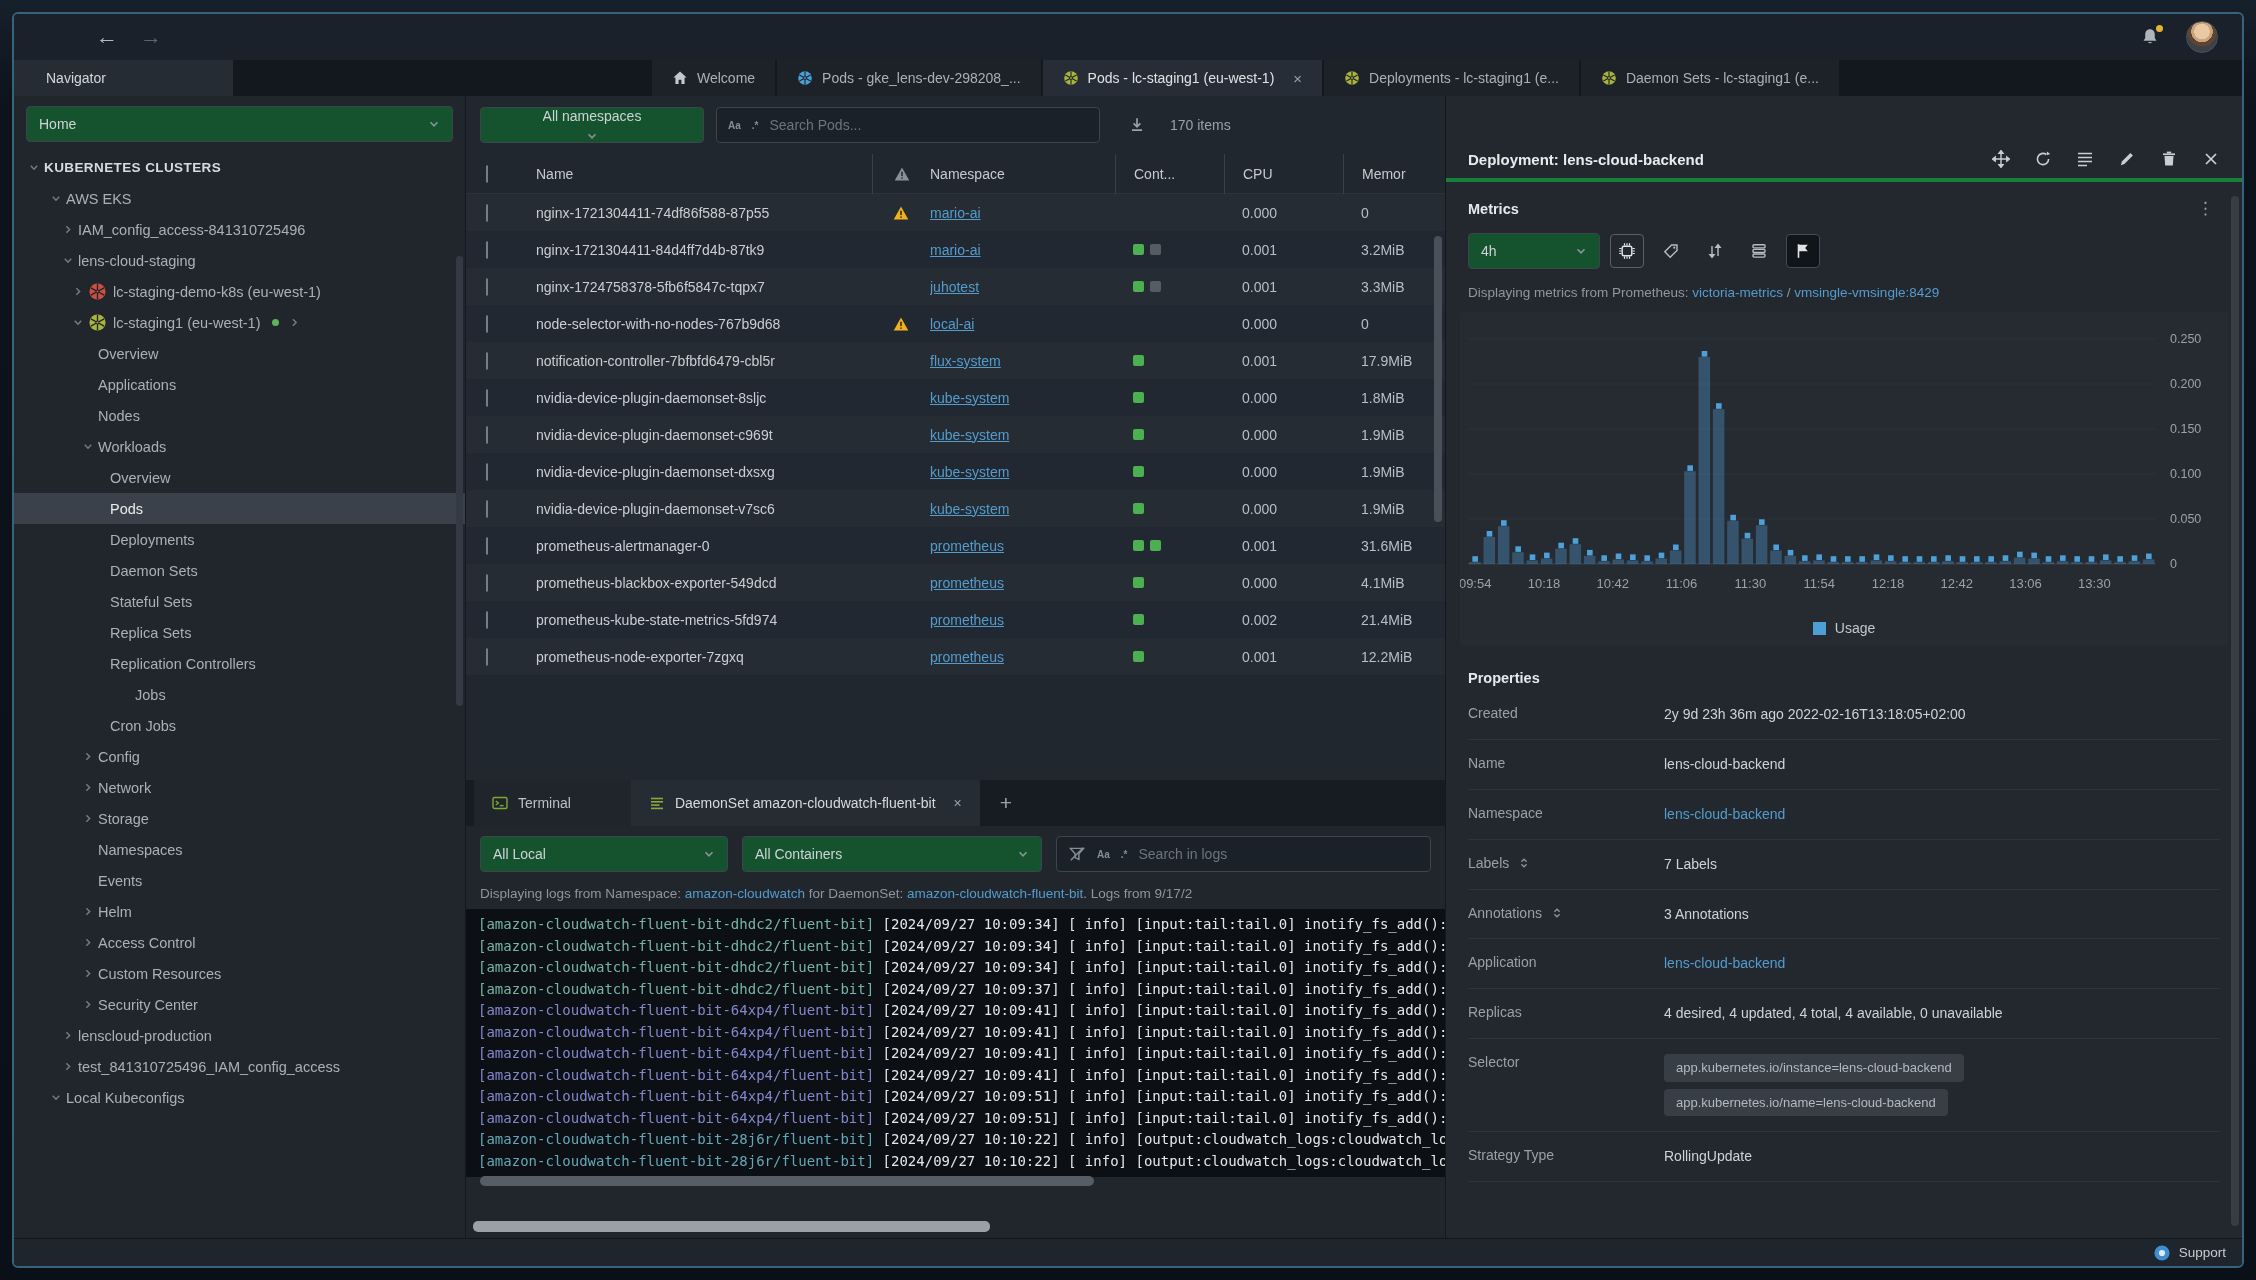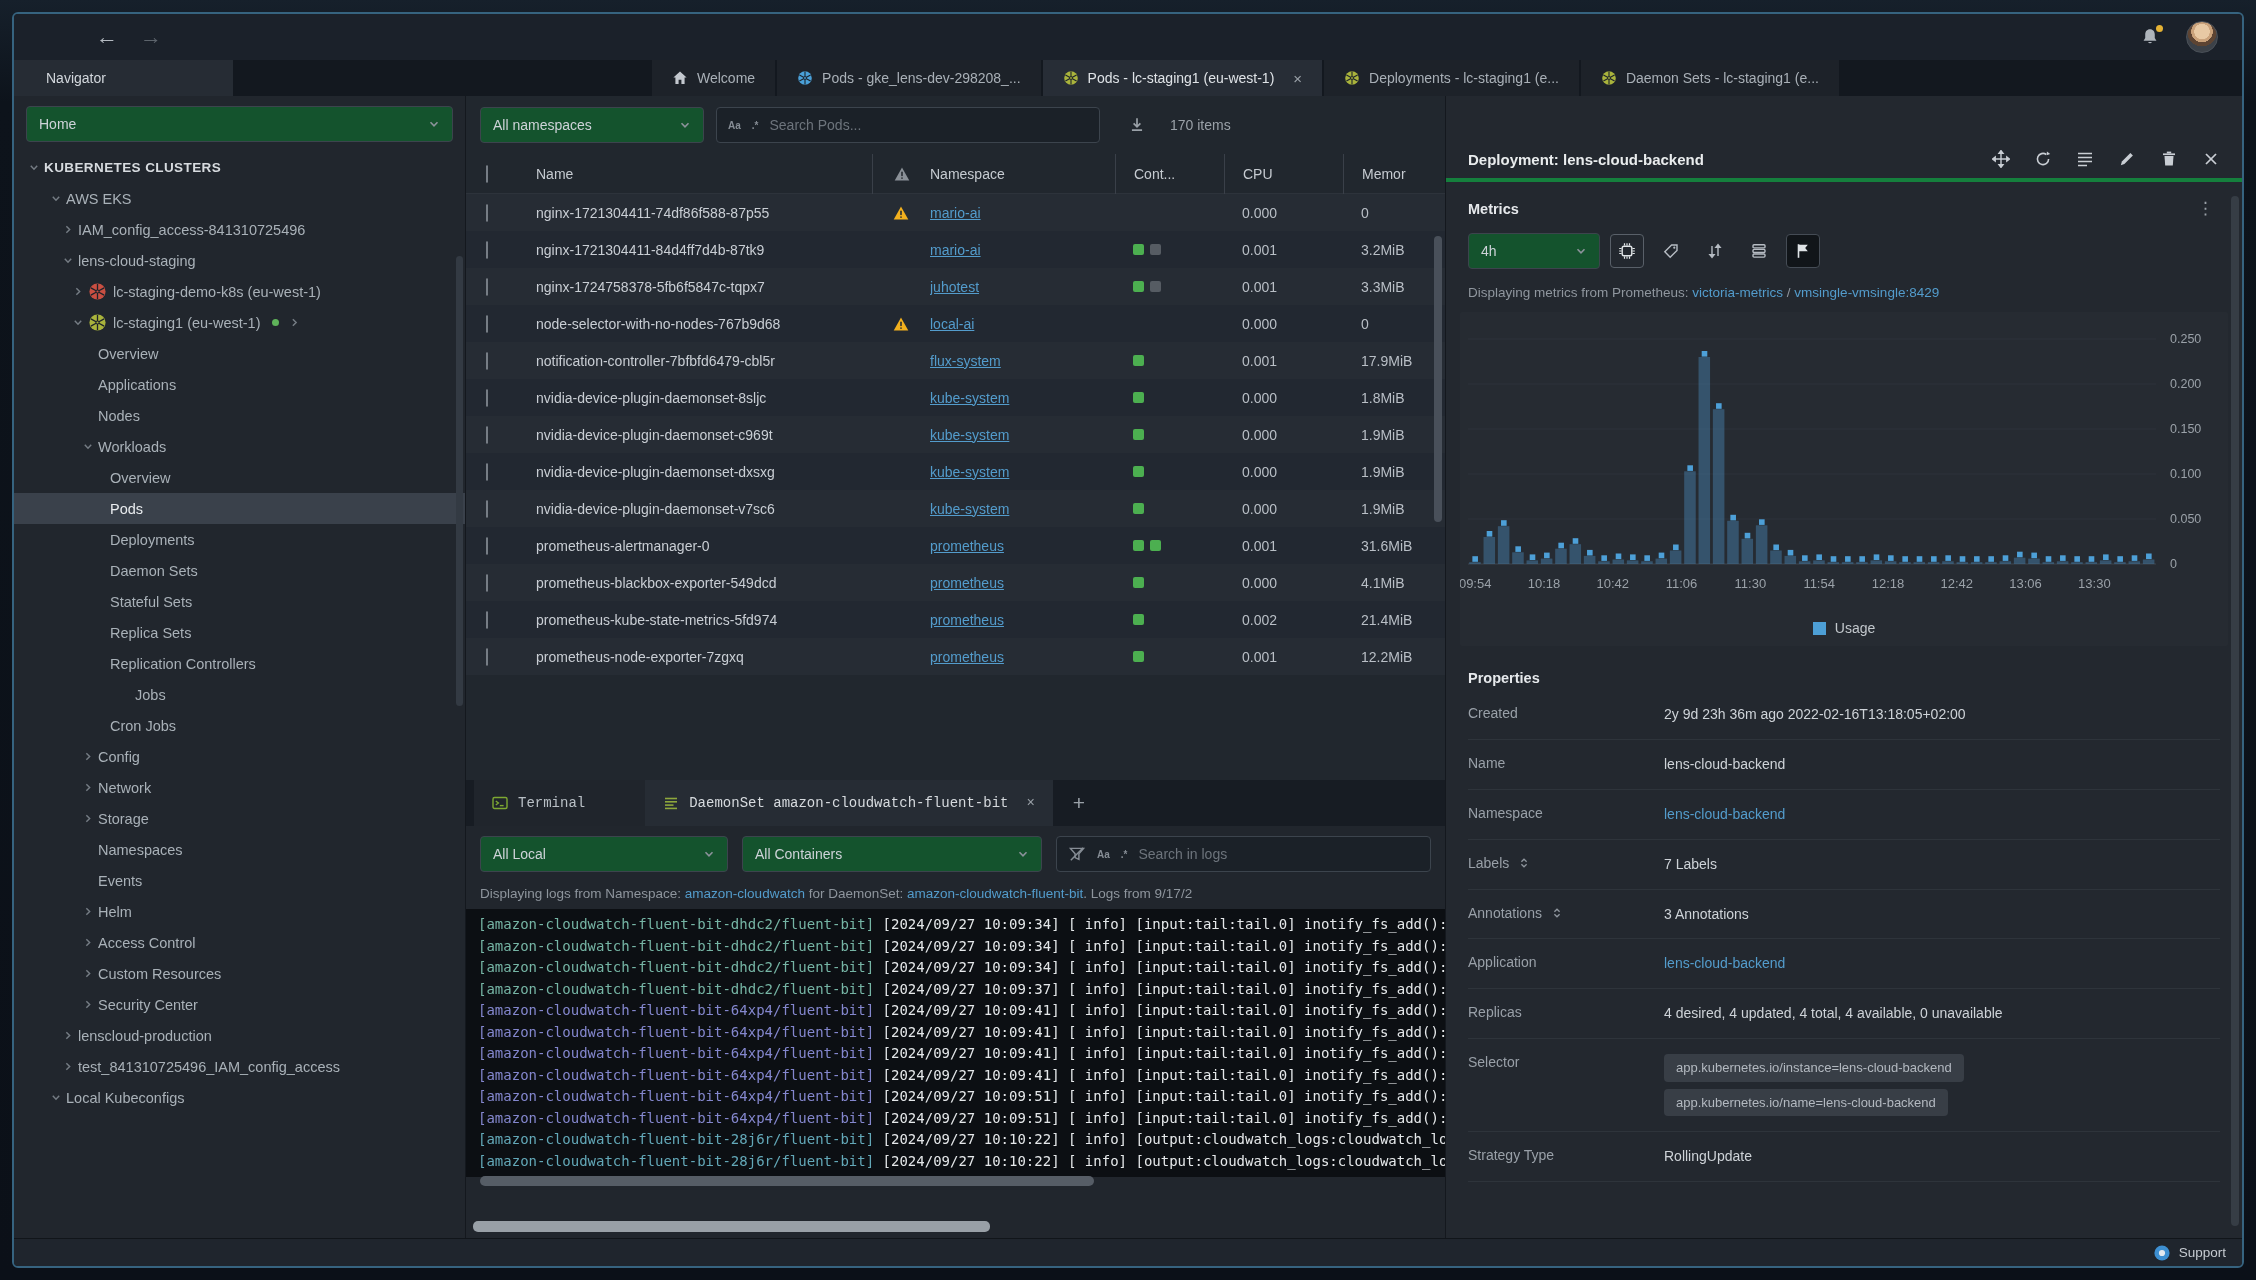--- a/index.html
+++ b/index.html
@@ -39,21 +39,21 @@
   .trow-s.selected { background:#3a414b; color:#e9ecef; }
   .tdot { width:7px; height:7px; border-radius:50%; background:#5fb35a; margin-left:12px; }
   .tchev-r { margin-left:10px; color:#757c84; }
   .side-thumb { position:absolute; right:2px; top:160px; height:450px; width:7px; background:#333a43; border-radius:4px; }
 
   
   .main { flex:1; background:#21272e; display:flex; flex-direction:column; position:relative; min-width:0; overflow:hidden; }
   .filter-row { height:58px; display:flex; align-items:center; padding:0 14px; gap:12px; flex:none; }
   .select { height:36px; background:#14532d; border:1px solid #3c444d; border-radius:4px; display:flex; align-items:center; padding:0 12px; color:#ced3d8; font-size:14px; }
   .select .sel-label { flex:1; white-space:nowrap; overflow:hidden; }
-  .ns-select { width:224px; }
+  .ns-select { width:224px;flex-direction:column; }
   .searchbox { height:36px; width:384px; background:#1b2128; border:1px solid #3c444d; border-radius:4px; display:flex; align-items:center; padding:0 11px; gap:11px; }
   .sicon { color:#868d95; font-size:10px; font-weight:bold; }
   .searchbox input { background:none; border:none; outline:none; color:#d2d7db; font-size:14px; flex:1; font-family:inherit; min-width:0; }
   .searchbox input::placeholder { color:#6d747c; }
   .dlicon { color:#9aa1a8; margin-left:16px; }
   .items-count { color:#9aa1a8; font-size:14px; margin-left:12px; white-space:nowrap; }
 
   .thead { display:flex; align-items:center; height:40px; border-bottom:1px solid #2d333b; color:#c6cbd1; font-size:14px; flex:none; }
   .c0 { width:70px; padding-left:20px; flex:none; }
   .c1 { width:336px; flex:none; white-space:nowrap; overflow:hidden; }
@@ -73,21 +73,21 @@
   .sq { width:11px; height:11px; border-radius:2px; display:inline-block; margin-right:6px; }
   .sq.run { background:#4caf50; }
   .sq.off { background:#565c63; }
   .num { color:#b9bfc6; }
   .rwarn { width:17px; height:17px; color:#f2b01e; }
   .vthumb { position:absolute; right:3px; top:140px; height:286px; width:8px; background:#49505a; border-radius:4px; }
 
   
   .dock { margin-top:auto; height:458px; display:flex; flex-direction:column; background:#21262d; position:relative; flex:none; }
   .dock-tabs { height:46px; background:#171c23; display:flex; align-items:stretch; padding-left:8px; flex:none; }
-  .dtab { display:flex; align-items:center; gap:10px; padding:0 18px; font-size:14px; color:#b9c0c6; white-space:nowrap;font-family:Liberation Mono, monospace; }
+  .dtab { display:flex; align-items:center; gap:10px; padding:0 18px; font-size:14px; color:#b9c0c6; white-space:nowrap; }
   .dtab.t-terminal { background:#20252c; padding-right:60px; }
   .dtab.active { background:#262c34; color:#d6dade; }
   .dtab .dclose { color:#9aa1a8; margin-left:8px; }
   .term-ic { color:#7da832; }
   .log-ic { color:#8ea83c; }
   .dplus { width:52px; display:flex; align-items:center; justify-content:center; color:#9aa1a8; font-size:21px; }
   .dock-filters { height:56px; display:flex; align-items:center; gap:14px; padding:0 14px; flex:none; }
   .pod-select { width:248px; } .cont-select { width:300px; }
   .logsearch { flex:1; width:auto; }
   .log-info { height:27px; padding:4px 14px 0; font-size:13.5px; color:#8e959d; white-space:nowrap; overflow:hidden; flex:none; }

